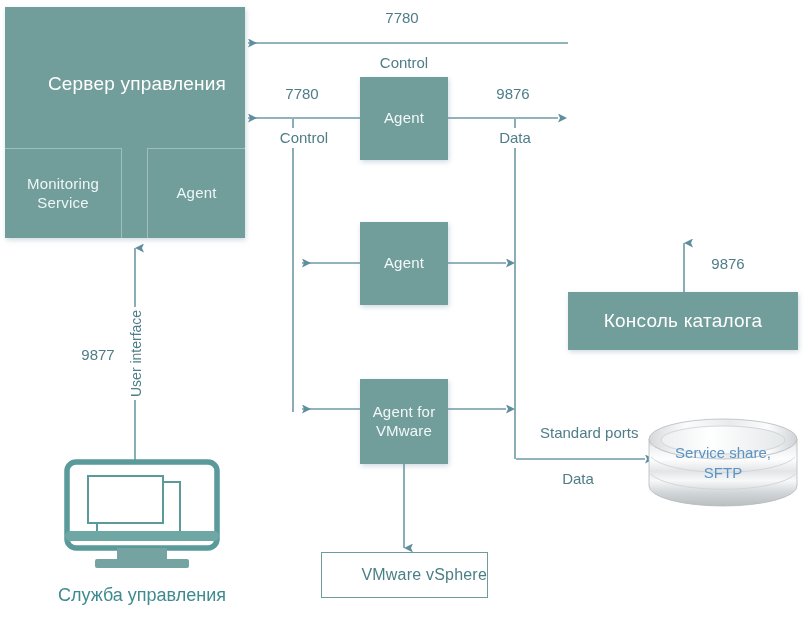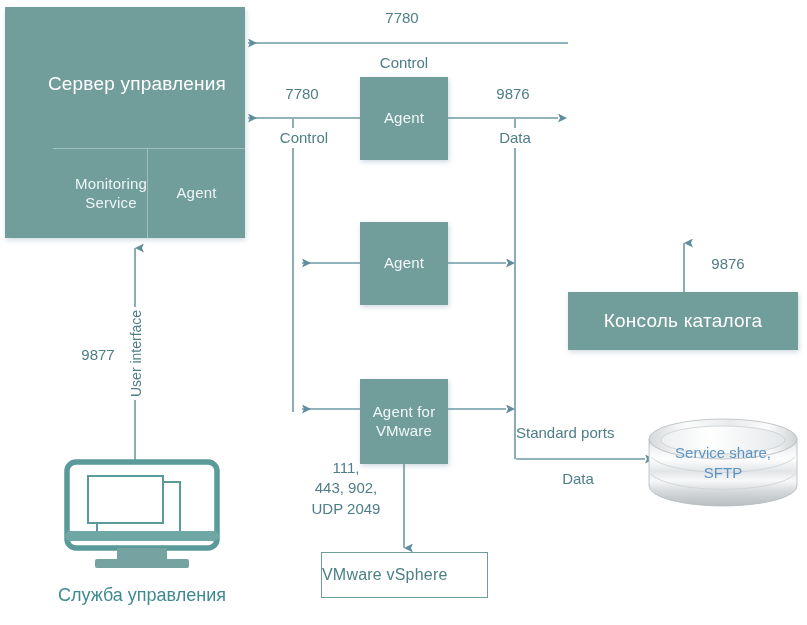--- a/index.html
+++ b/index.html
@@ -63,21 +63,21 @@
     color: #f2f8f9;
   }
   .outline-node {
     position: absolute;
     box-sizing: border-box;
     background: #ffffff;
     border: 1.5px solid #6e9c9a;
     color: #4a7f86;
     display: flex;
     align-items: center;
-    justify-content: flex-start;
+    justify-content: flex-end;
     text-align: center;
     font-size: 16px;
   }
   .wire-label {
     position: absolute;
     color: #4e7d88;
     font-size: 15px;
     white-space: nowrap;
     line-height: 1.35;
     text-align: center;
@@ -201,21 +201,21 @@
       <path d="M70,536 L214,536" stroke-width="10" stroke-linecap="round" stroke="#6fa7a5"></path>
       <rect x="117" y="548" width="50" height="18" fill="#74a3a1" stroke="none"></rect>
       <rect x="95" y="559" width="94" height="9" rx="2" fill="#74a3a1" stroke="none"></rect>
     </g>
   </svg>
 
   <div class="node big-node" style="left:5px; top:7px; width:240px; height:231px;">
     <span class="node-label" style="margin-top:-78px;margin-left:24px;">Сервер управления</span>
   </div>
 
-  <div class="sub-node" style="left:5px; top:148px; width:117px; height:90px; border-left:none; border-bottom:none;margin-left:48px;">
+  <div class="sub-node" style="left:5px; top:148px; width:117px; height:90px; border-left:none; border-bottom:none;">
     <span class="node-label">
       <span>Monitoring</span><br>
       <span>Service</span>
     </span>
   </div>
 
   <div class="sub-node" style="left:147px; top:148px; width:98px; height:90px; border-right:none; border-bottom:none;">
     <span class="node-label">Agent</span>
   </div>
 
@@ -258,24 +258,19 @@
 
   <div class="wire-label" style="left:485px; top:84px; width:56px;">9876</div>
   <div class="wire-label boxed" style="left:486px; top:109px; width:54px;">Data</div>
 
   <div class="wire-label" style="left:700px; top:254px; width:56px;">9876</div>
 
   <div class="wire-label" style="left:70px; top:345px; width:56px;">9877</div>
 
   <div class="vlabel" style="left:128px; top:400px;">User interface</div>
 
-  <div class="wire-label" style="left:298px; top:458px; width:96px; text-align:center;">
-    <span>111,</span><br>
-    <span>443, 902,</span><br>
-    <span>UDP 2049</span>
-  </div>
-
-  <div class="wire-label" style="left:516px; top:423px; width:120px; text-align:left;">Standard ports</div>
+
+  <div class="wire-label" style="left:540px; top:423px; width:120px; text-align:left;">Standard ports</div>
   <div class="wire-label boxed" style="left:552px; top:450px; width:48px;">Data</div>
 
   <div class="caption" style="left:33px; top:585px; width:218px;">Служба управления</div>
 
 </div>
 
 </body></html>

